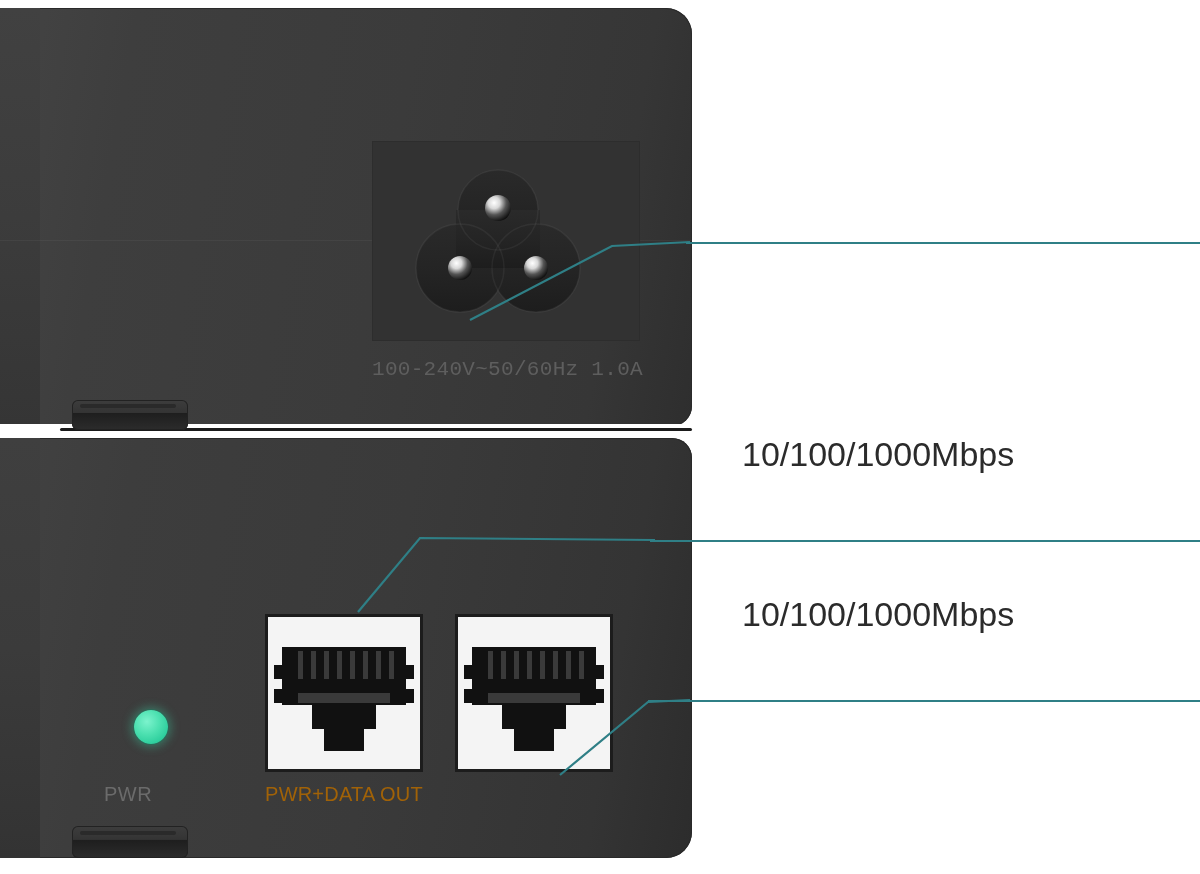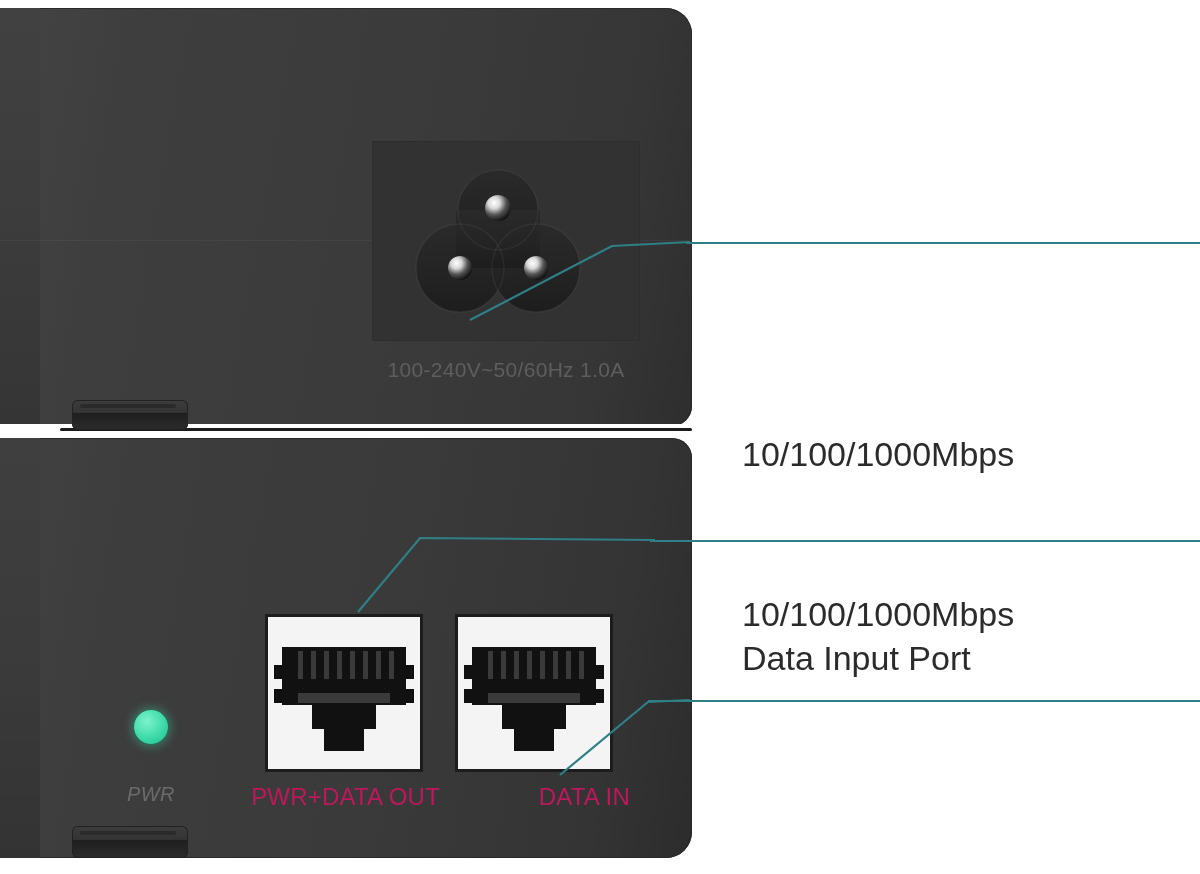--- a/index.html
+++ b/index.html
@@ -155,66 +155,66 @@
   .ac-label {
     position: absolute;
     left: 372px;
     top: 358px;
     width: 268px;
     text-align: center;
     color: #5e5e5e;
     font-size: 21px;
     letter-spacing: 0.3px;
     white-space: nowrap;
+    font-family: Liberation Mono, monospace;
   }
 
   
   .pwr-led {
     position: absolute;
     left: 134px;
     top: 710px;
     width: 34px;
     height: 34px;
     border-radius: 50%;
     background: radial-gradient(circle at 38% 34%, #7cf3cd 0%, #4ce0b0 42%, #2fcf9e 72%, #1fa57c 100%);
     box-shadow:
       0 0 10px 3px rgba(60, 226, 175, 0.35),
       0 0 0 1px rgba(20,80,64,0.5);
   }
   .pwr-label {
     position: absolute;
     left: 104px;
     top: 783px;
     width: 94px;
-    text-align: center;
+    text-align: left;
     color: #6b6b6b;
     font-size: 20px;
     letter-spacing: 0.5px;
-    font-style: italic;
   }
 
   
   .rj45 {
     position: absolute;
     top: 617px;
     width: 152px;
     height: 152px;
     background: #f4f4f4;
     box-shadow: 0 0 0 3px #1c1c1c;
   }
   .rj45-out { left: 268px; }
   .rj45-in  { left: 458px; }
 
   .port-label {
     position: absolute;
     top: 783px;
-    color: #be185d;
-    font-size: 24px;
+    color: #a16207;
+    font-size: 20px;
     letter-spacing: 0.2px;
-    text-align: right;
+    text-align: center;
     white-space: nowrap;
   }
   .port-label-out { left: 248px; width: 192px; }
   .port-label-in  { left: 438px; width: 192px; }
 
   
   .callout-text {
     position: absolute;
     color: #2b2b2b;
     font-size: 34px;
@@ -351,21 +351,20 @@
           <rect x="95" y="34" width="5" height="28"></rect>
           <rect x="108" y="34" width="5" height="28"></rect>
           <rect x="121" y="34" width="5" height="28"></rect>
         </g>
         <rect x="30" y="76" width="92" height="10" fill="#3a3a3a"></rect>
       </g>
     </svg>
   </div>
 
   <div class="port-label port-label-out">PWR+DATA OUT</div>
-  <div class="port-label port-label-in">DATA IN</div>
 
   <svg class="leader-svg">
 
     <polyline points="470,320 612,246 690,242" fill="none" stroke="#2f7f86" stroke-width="2.2"></polyline>
 
     <polyline points="358,612 420,538 655,540" fill="none" stroke="#2f7f86" stroke-width="2.2"></polyline>
 
     <polyline points="560,775 648,702 690,700" fill="none" stroke="#2f7f86" stroke-width="2.2"></polyline>
   </svg>
 
@@ -373,16 +372,15 @@
   <div class="callout-rule rule-2"></div>
   <div class="callout-rule rule-3"></div>
 
 
   <div class="callout-text callout-2">
     <div>10/100/1000Mbps</div>
   </div>
 
   <div class="callout-text callout-3">
     <div>10/100/1000Mbps</div>
-    <div>Data Input Port</div>
   </div>
 
 </div>
 
 </body></html>

